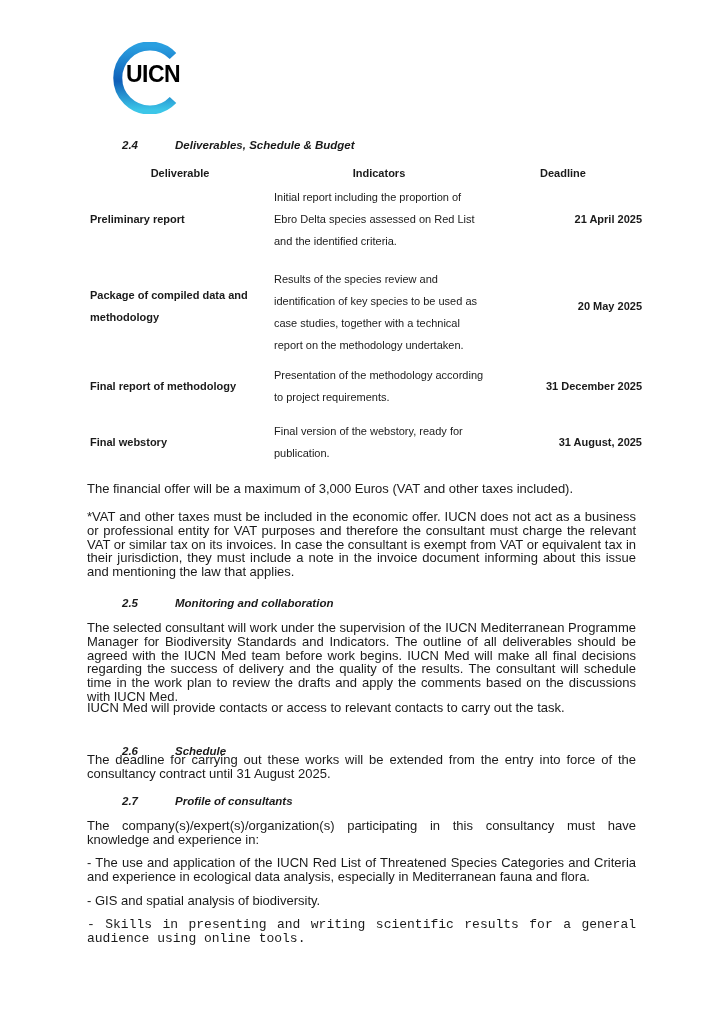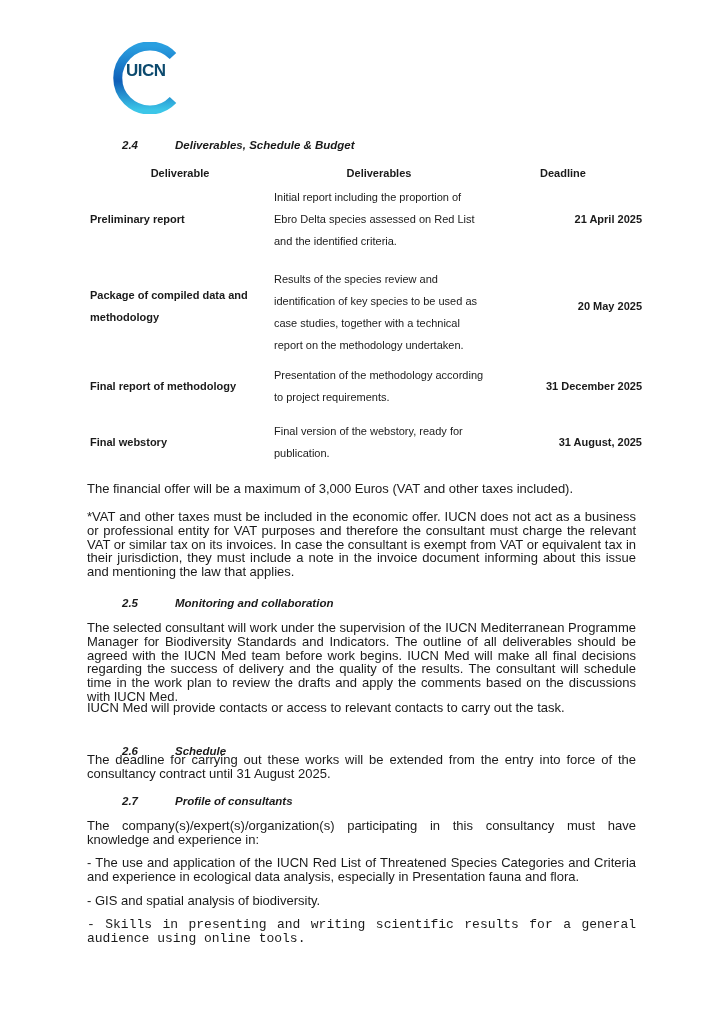--- a/index.html
+++ b/index.html
@@ -1,21 +1,21 @@
 <!DOCTYPE html>
 <html><head>
 <meta charset="utf-8">
 <style>
   html, body { margin:0; padding:0; background:#ffffff; }
   body { width:724px; height:1024px; position:relative; overflow:hidden;
          font-family:"Liberation Sans", sans-serif; color:#1a1a1a; font-size:11.3px; }
   .logo { position:absolute; left:113px; top:42px; width:72px; height:72px; }
   .logo svg { width:72px; height:72px; }
-  .logo-text { position:absolute; left:13px; top:19px; font-weight:bold; font-size:17px;
-               color:#0c4a6e; letter-spacing:-0.5px; font-family:"Liberation Sans", sans-serif; }
+  .logo-text { position:absolute; left:13px; top:19px; font-weight:bold; font-size:23px;
+               color:#000000; letter-spacing:-0.5px; font-family:"Liberation Sans", sans-serif; }
   .heading { position:absolute; left:122px; font-weight:bold; font-style:italic; font-size:11.5px; }
   .heading .num { display:inline-block; width:53px; }
   table.deliv { position:absolute; left:86px; top:166px; width:556px; border-collapse:collapse; font-size:11px; }
   table.deliv th { font-weight:bold; text-align:center; padding:0 0 4px 0; height:14px; }
   table.deliv td { vertical-align:middle; padding:2px 0; line-height:22px; }
   td.d1 { font-weight:bold; width:184px; padding-left:4px !important; }
   td.d2 { width:210px; }
   td.d3 { text-align:right;font-weight:bold; }
   tr.row td { height:52px; }
   .para { position:absolute; left:87px; width:549px; text-align:justify; line-height:13.8px; font-size:13px; }
@@ -38,21 +38,21 @@
 </div>
 
 <div class="heading" style="top:139px;">
   <span class="num">2.4</span><span>Deliverables, Schedule &amp; Budget</span>
 </div>
 
 <table class="deliv">
   <thead>
     <tr>
       <th>Deliverable</th>
-      <th>Deliverables</th>
+      <th>Indicators</th>
       <th>Deadline</th>
     </tr>
   </thead>
   <tbody>
     <tr class="row">
       <td class="d1">Preliminary report</td>
       <td class="d2">Initial report including the proportion of Ebro Delta species assessed on Red List and the identified criteria.</td>
       <td class="d3">21 April 2025</td>
     </tr>
     <tr class="row" style="height:86px">
@@ -84,15 +84,15 @@
 
 <div class="heading" style="top:729px;margin-top:16px;">
   <span class="num">2.6</span><span>Schedule</span>
 </div>
 <p class="para" style="top:753px; margin:0;">The deadline for carrying out these works will be extended from the entry into force of the consultancy contract until 31 August 2025.</p>
 
 <div class="heading" style="top:795px;">
   <span class="num">2.7</span><span>Profile of consultants</span>
 </div>
 <p class="para" style="top:819px; margin:0;">The company(s)/expert(s)/organization(s) participating in this consultancy must have knowledge and experience in:</p>
-<p class="para" style="top:856px; margin:0;">- The use and application of the IUCN Red List of Threatened Species Categories and Criteria and experience in ecological data analysis, especially in Presentation fauna and flora.</p>
+<p class="para" style="top:856px; margin:0;">- The use and application of the IUCN Red List of Threatened Species Categories and Criteria and experience in ecological data analysis, especially in Mediterranean fauna and flora.</p>
 <p class="para" style="top:894px; margin:0;">- GIS and spatial analysis of biodiversity.</p>
 <p class="para" style="top:918px; margin:0;font-family:Liberation Mono, monospace;">- Skills in presenting and writing scientific results for a general audience using online tools.</p>
 
 </body></html>

